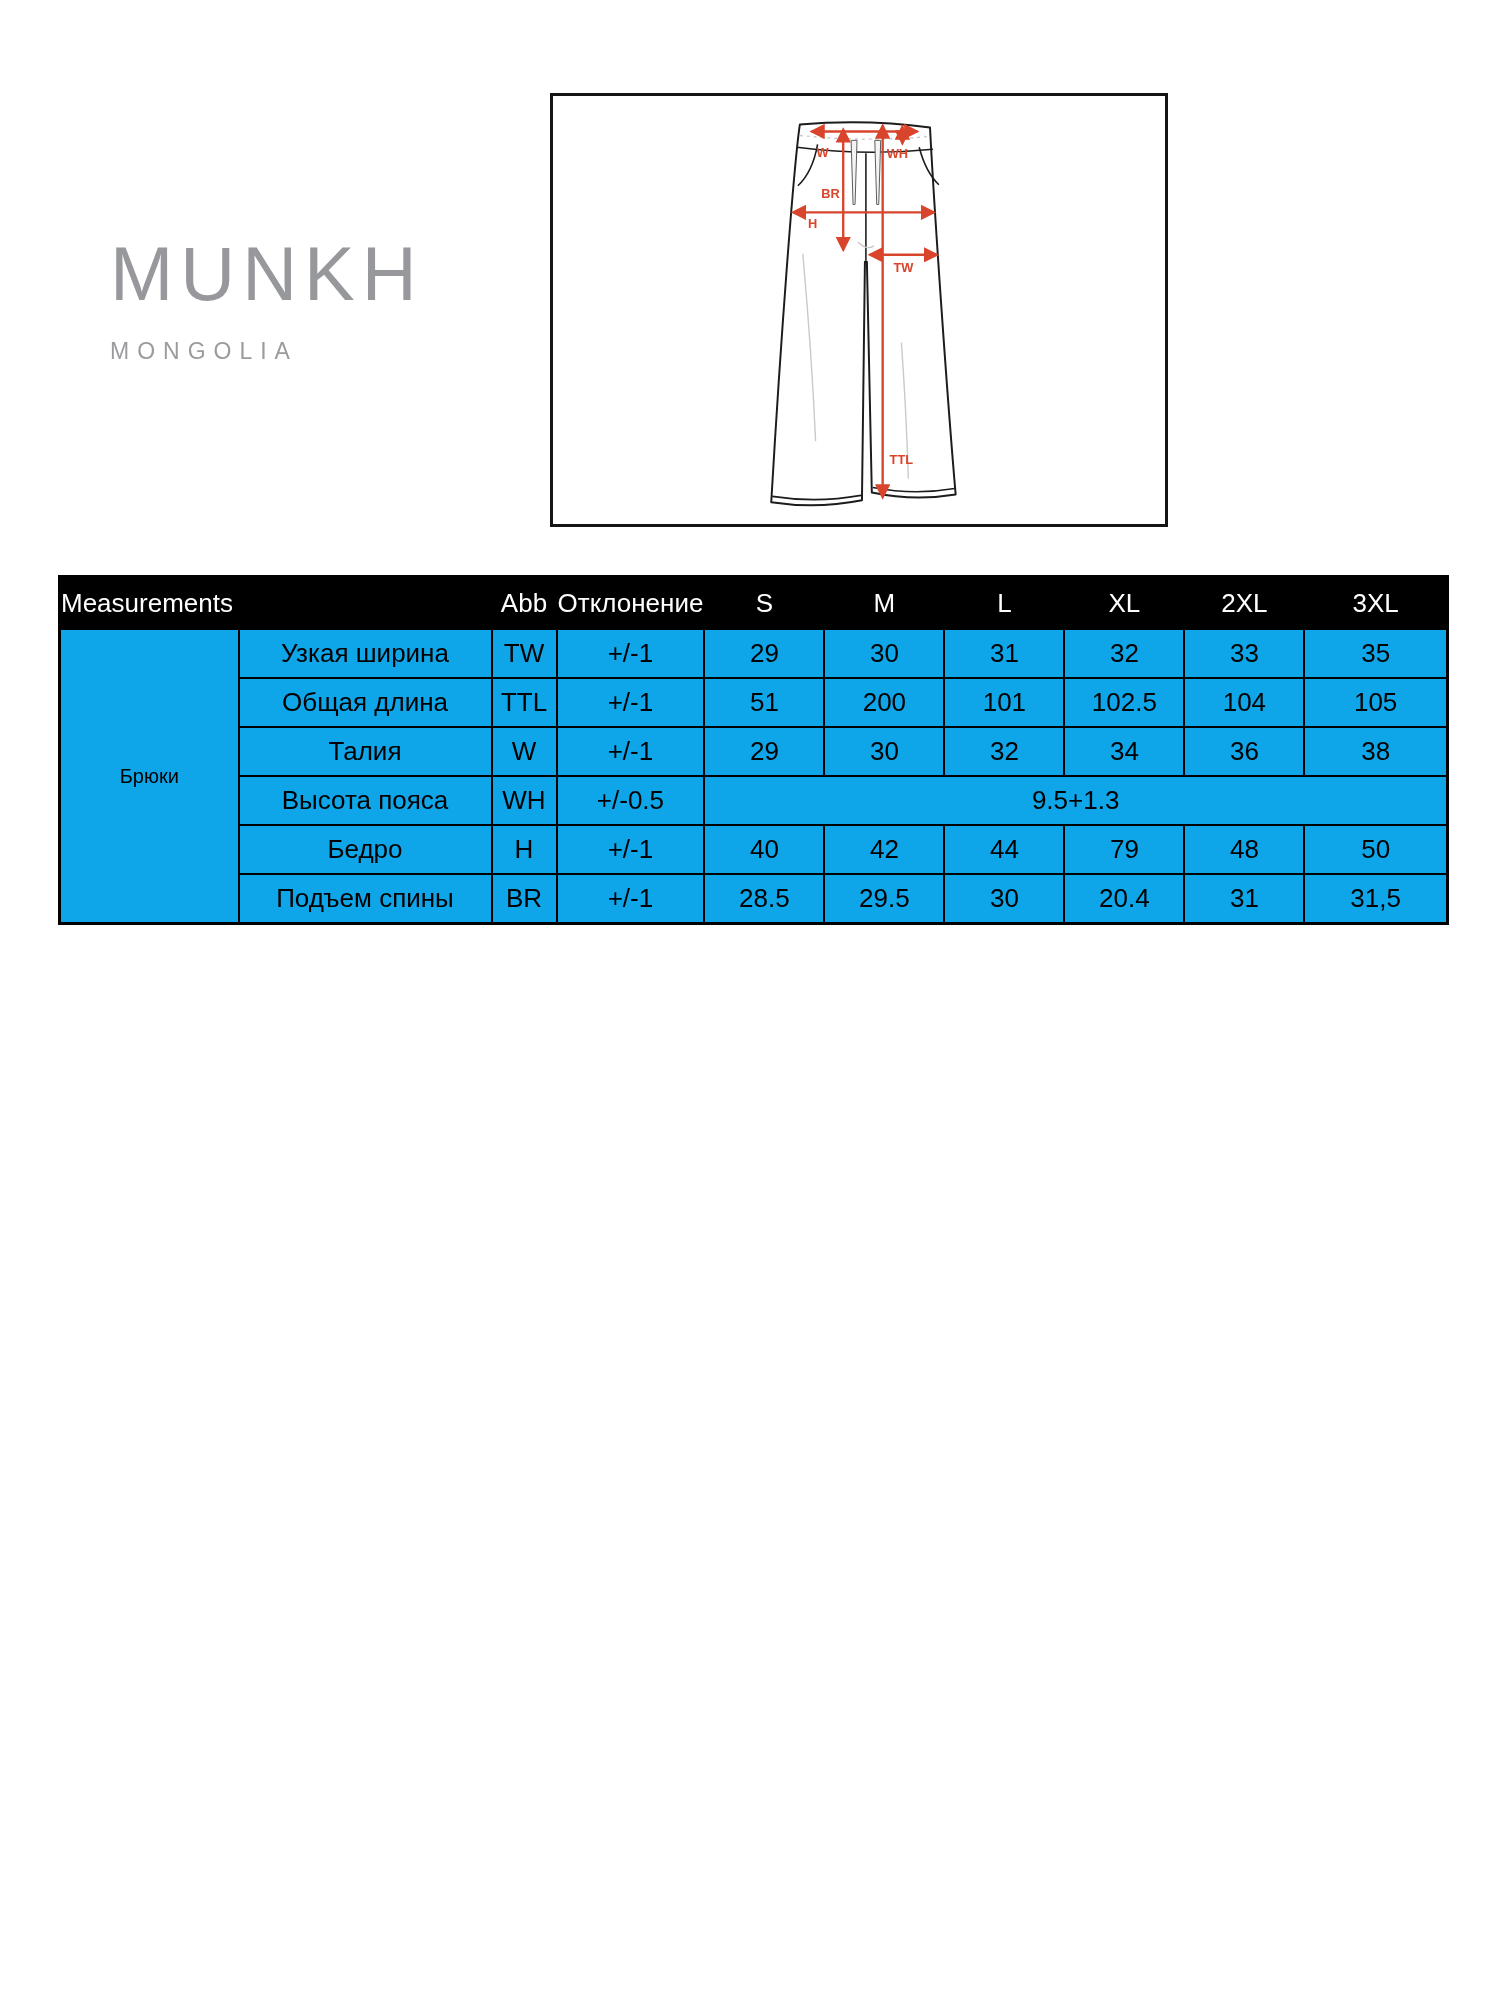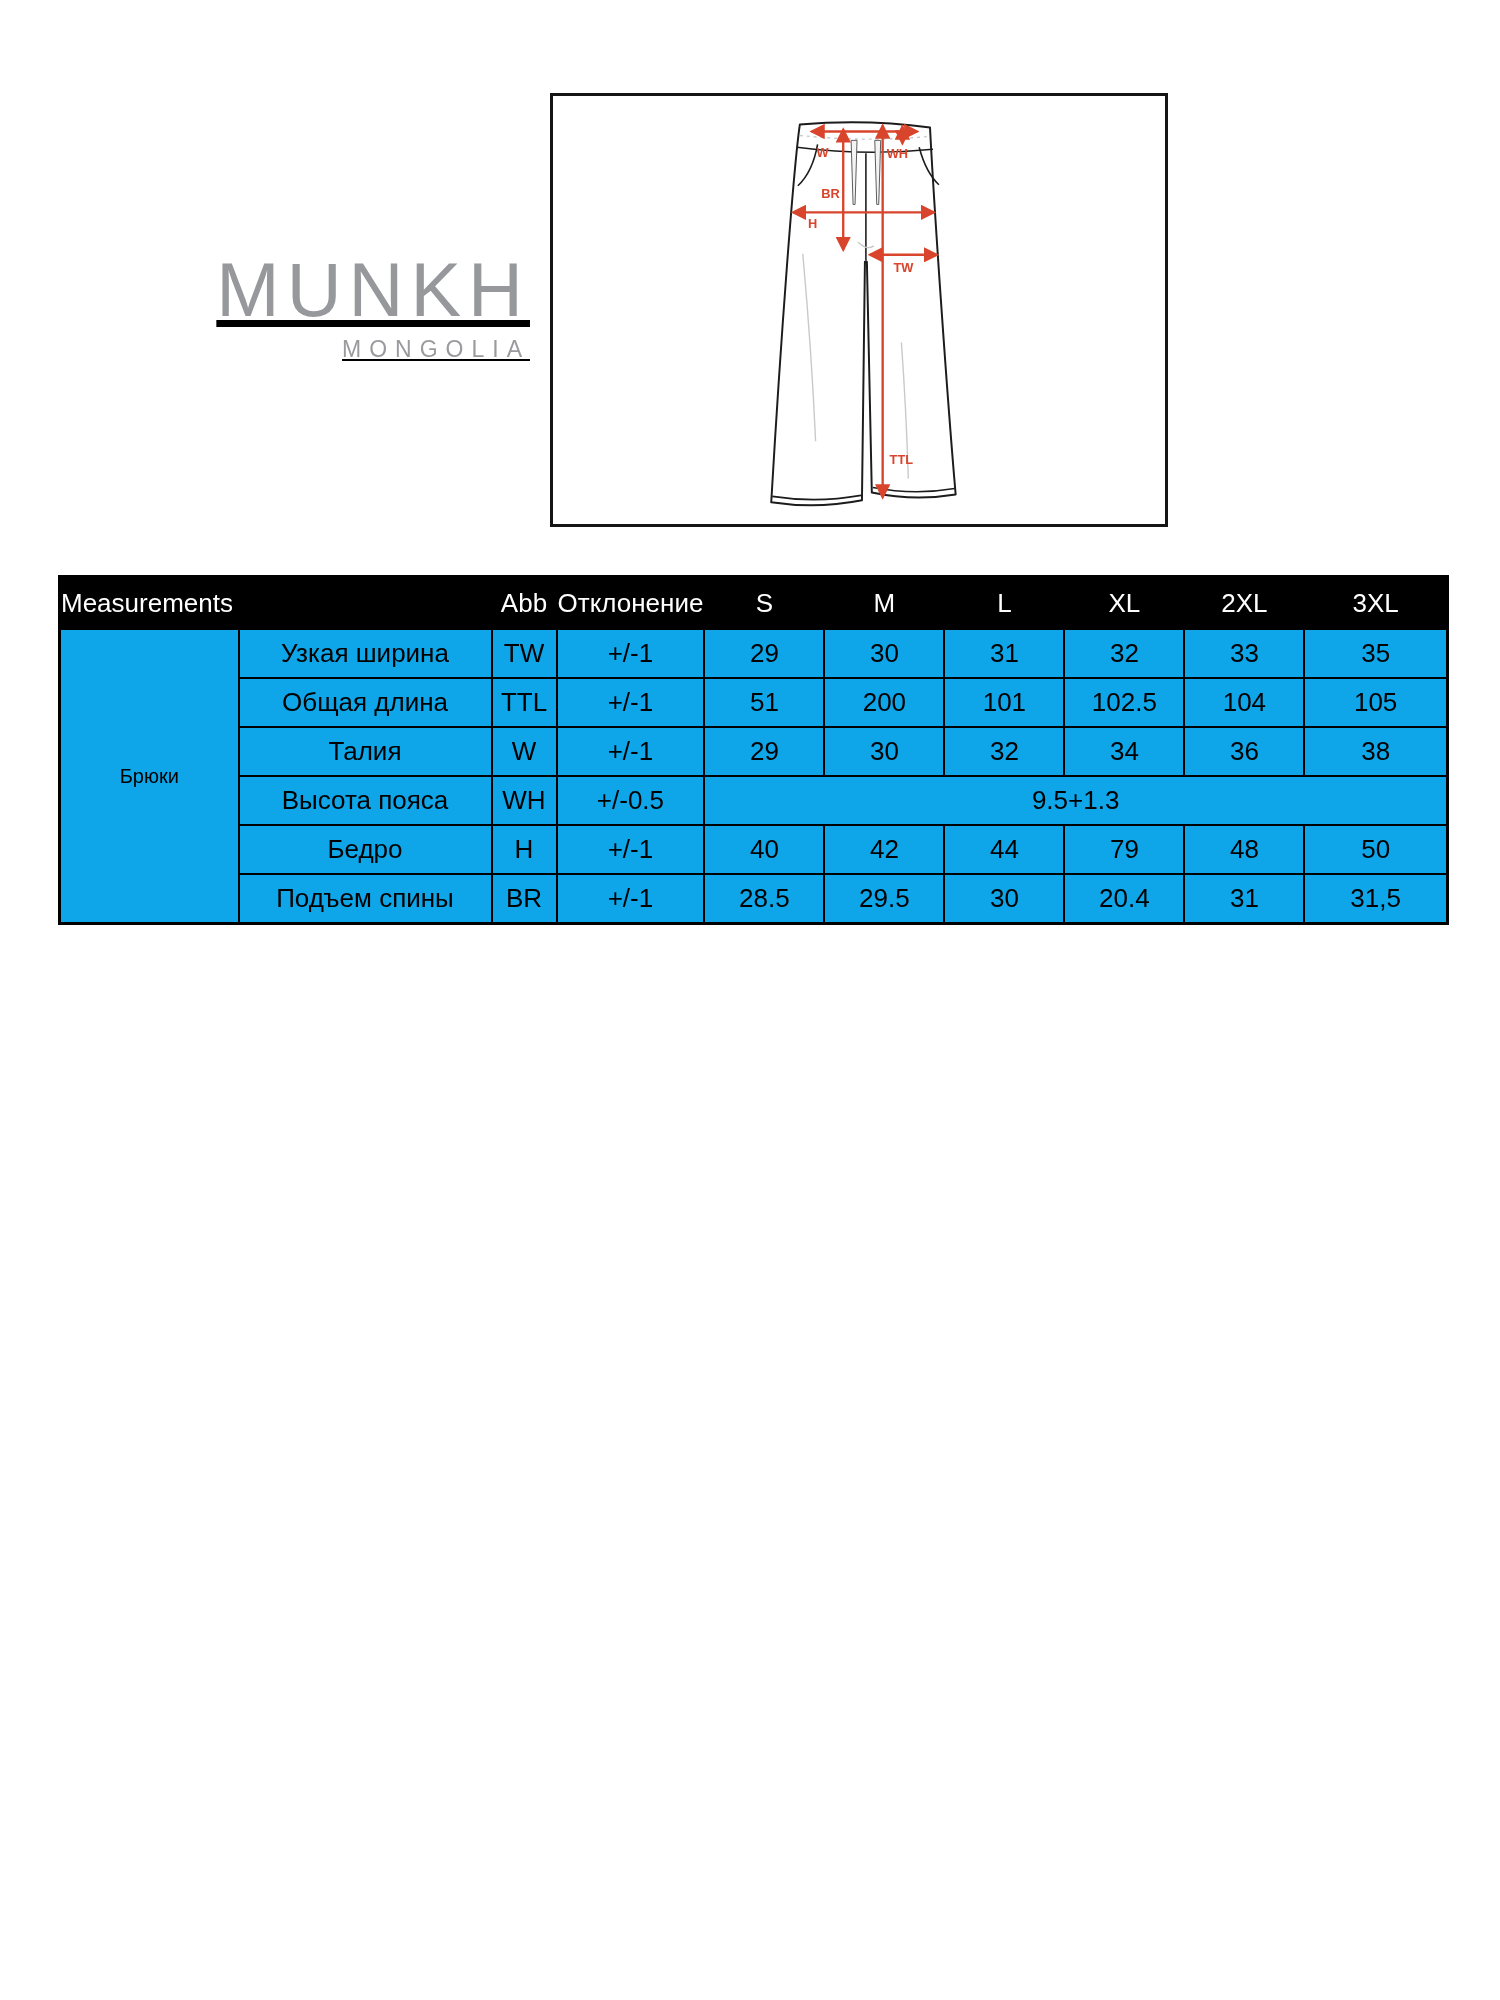--- a/index.html
+++ b/index.html
@@ -1,22 +1,22 @@
 <!DOCTYPE html>
 <html><head>
 <meta charset="utf-8">
 <style>
   html,body{margin:0;padding:0;background:#fff;}
   .page{position:relative;width:1500px;height:2000px;background:#fff;overflow:hidden;
         font-family:"Liberation Sans",sans-serif;color:#000;}
 
   
-  .logo{position:absolute;left:110px;top:252px;width:420px;text-align:right;text-decoration:underline;}
+  .logo{position:absolute;left:110px;top:236px;width:420px;text-align:left;}
   .logo-name{font-size:76px;font-weight:300;letter-spacing:7px;color:#97989b;line-height:1;}
-  .logo-sub{margin-top:8px;font-size:23px;font-weight:400;letter-spacing:8px;color:#9a9b9e;}
+  .logo-sub{margin-top:26px;font-size:23px;font-weight:400;letter-spacing:8px;color:#9a9b9e;}
 
   
   .diagram-box{position:absolute;left:550px;top:93px;width:618px;height:434px;
                border:3px solid #151515;box-sizing:border-box;background:#fff;}
   .diagram-box svg{display:block;width:100%;height:100%;}
   .outline{fill:#ffffff;stroke:#1c1c1c;stroke-width:2;stroke-linejoin:round;}
   .detail{fill:none;stroke:#1c1c1c;stroke-width:1.6;}
   .soft{fill:none;stroke:#c9c9c9;stroke-width:1.4;}
   .string{fill:#f4f4f4;stroke:#5a5a5a;stroke-width:1;}
   .ann{stroke:#d9452c;stroke-width:2.4;fill:none;}

